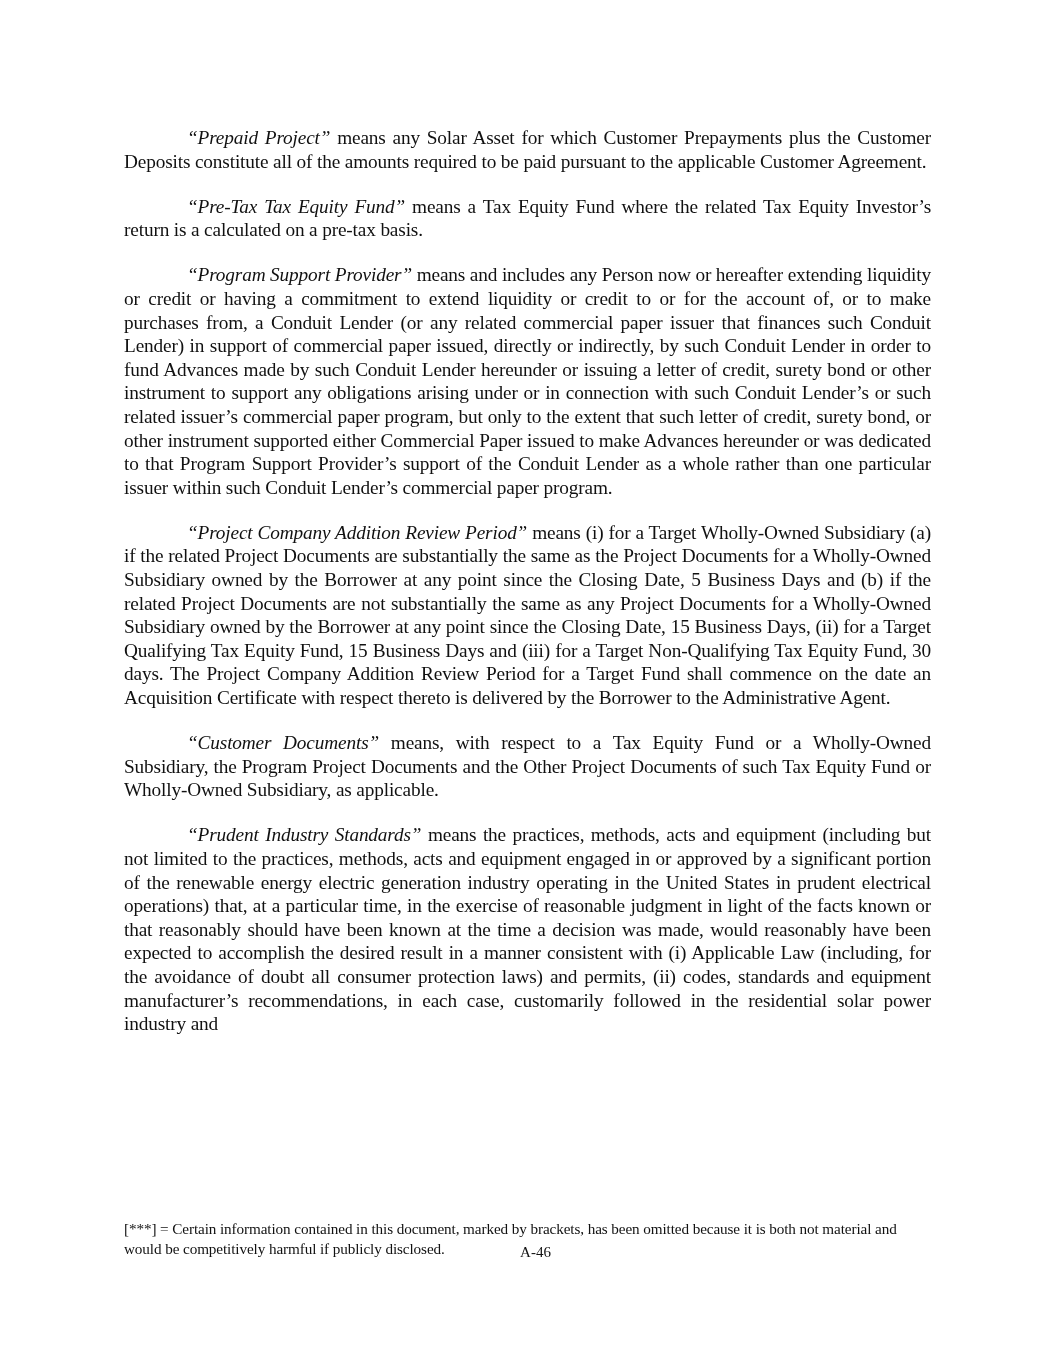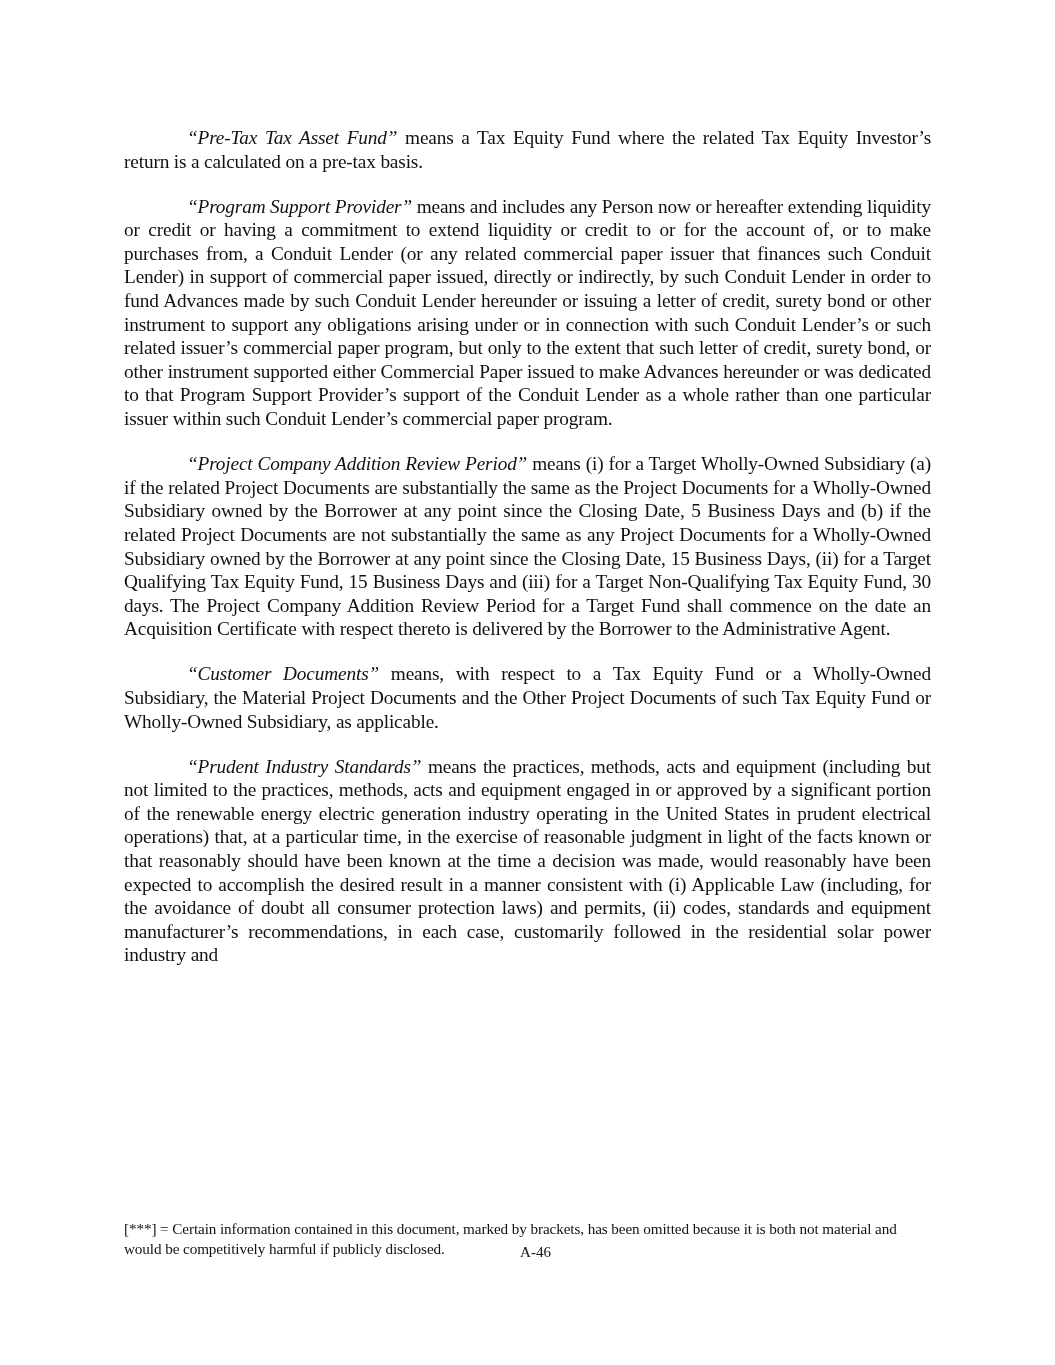--- a/index.html
+++ b/index.html
@@ -49,28 +49,29 @@
     width: 810px;
     font-size: 15.2px;
     line-height: 19.5px;
     letter-spacing: -0.1px;
   }
 </style>
 </head>
 <body>
 
 <div class="page">
+  <p class="para"><span class="term">“Prepaid Project”</span><span> means any Solar Asset for which Customer Prepayments plus the Customer Deposits constitute all of the amounts required to be paid pursuant to the applicable Customer Agreement.</span></p>
 
 
-  <p class="para"><span class="term">“Pre-Tax Tax Asset Fund”</span><span> means a Tax Equity Fund where the related Tax Equity Investor’s return is a calculated on a pre-tax basis.</span></p>
+  <p class="para"><span class="term">“Pre-Tax Tax Equity Fund”</span><span> means a Tax Equity Fund where the related Tax Equity Investor’s return is a calculated on a pre-tax basis.</span></p>
 
   <p class="para"><span class="term">“Program Support Provider”</span><span> means and includes any Person now or hereafter extending liquidity or credit or having a commitment to extend liquidity or credit to or for the account of, or to make purchases from, a Conduit Lender (or any related commercial paper issuer that finances such Conduit Lender) in support of commercial paper issued, directly or indirectly, by such Conduit Lender in order to fund Advances made by such Conduit Lender hereunder or issuing a letter of credit, surety bond or other instrument to support any obligations arising under or in connection with such Conduit Lender’s or such related issuer’s commercial paper program, but only to the extent that such letter of credit, surety bond, or other instrument supported either Commercial Paper issued to make Advances hereunder or was dedicated to that Program Support Provider’s support of the Conduit Lender as a whole rather than one particular issuer within such Conduit Lender’s commercial paper program.</span></p>
 
   <p class="para"><span class="term">“Project Company Addition Review Period”</span><span> means (i) for a Target Wholly-Owned Subsidiary (a) if the related Project Documents are substantially the same as the Project Documents for a Wholly-Owned Subsidiary owned by the Borrower at any point since the Closing Date, 5 Business Days and (b) if the related Project Documents are not substantially the same as any Project Documents for a Wholly-Owned Subsidiary owned by the Borrower at any point since the Closing Date, 15 Business Days, (ii) for a Target Qualifying Tax Equity Fund, 15 Business Days and (iii) for a Target Non-Qualifying Tax Equity Fund, 30 days. The Project Company Addition Review Period for a Target Fund shall commence on the date an Acquisition Certificate with respect thereto is delivered by the Borrower to the Administrative Agent.</span></p>
 
-  <p class="para"><span class="term">“Customer Documents”</span><span> means, with respect to a Tax Equity Fund or a Wholly-Owned Subsidiary, the Material Project Documents and the Other Project Documents of such Tax Equity Fund or Wholly-Owned Subsidiary, as applicable.</span></p>
+  <p class="para"><span class="term">“Customer Documents”</span><span> means, with respect to a Tax Equity Fund or a Wholly-Owned Subsidiary, the Program Project Documents and the Other Project Documents of such Tax Equity Fund or Wholly-Owned Subsidiary, as applicable.</span></p>
 
   <p class="para"><span class="term">“Prudent Industry Standards”</span><span> means the practices, methods, acts and equipment (including but not limited to the practices, methods, acts and equipment engaged in or approved by a significant portion of the renewable energy electric generation industry operating in the United States in prudent electrical operations) that, at a particular time, in the exercise of reasonable judgment in light of the facts known or that reasonably should have been known at the time a decision was made, would reasonably have been expected to accomplish the desired result in a manner consistent with (i) Applicable Law (including, for the avoidance of doubt all consumer protection laws) and permits, (ii) codes, standards and equipment manufacturer’s recommendations, in each case, customarily followed in the residential solar power industry and</span></p>
 </div>
 
 <div class="page-number">A-46</div>
 
 <div class="footnote">[***] = Certain information contained in this document, marked by brackets, has been omitted because it is both not material and would be competitively harmful if publicly disclosed.</div>
 
 </body></html>

